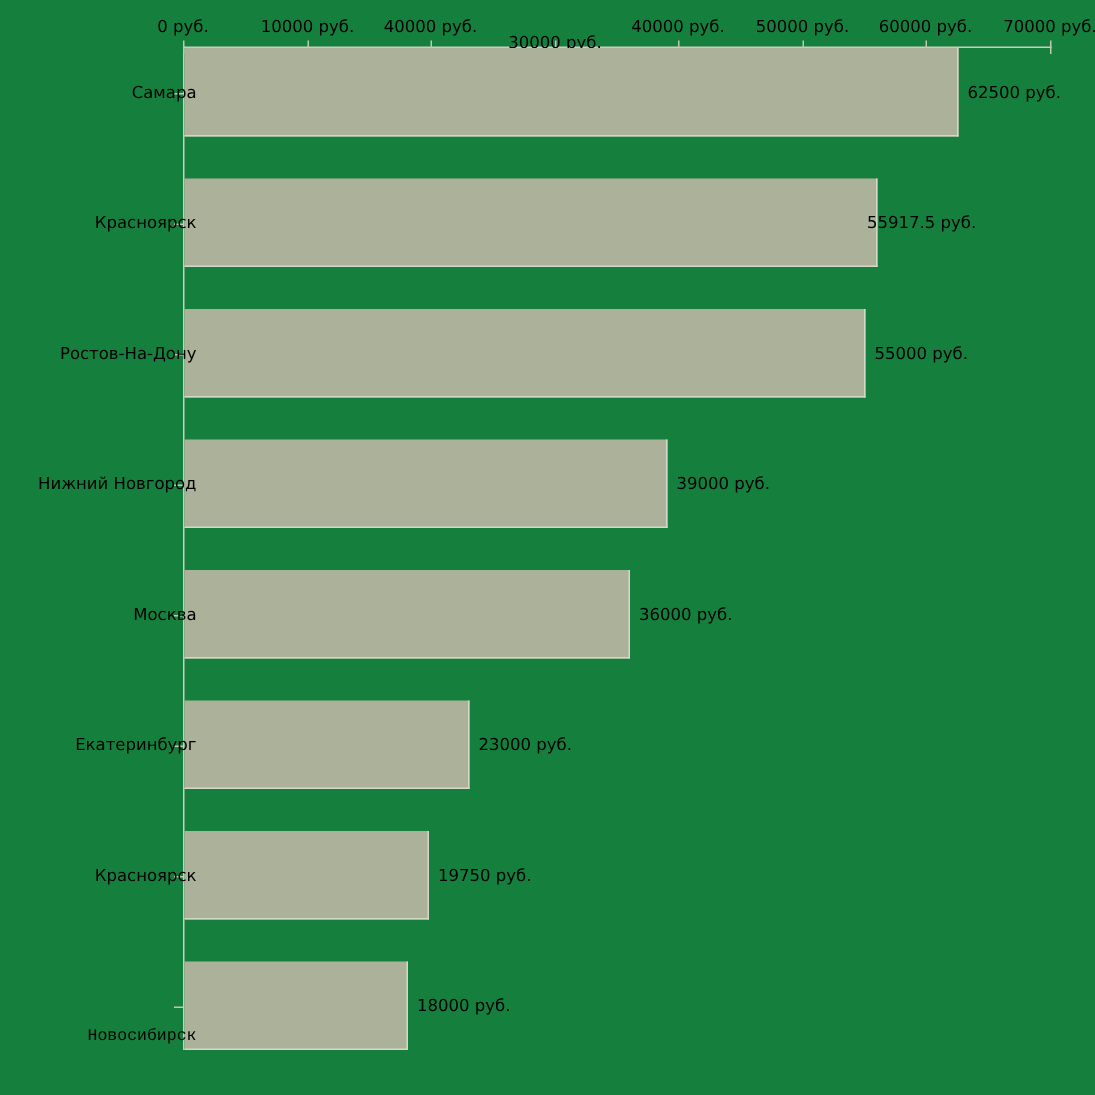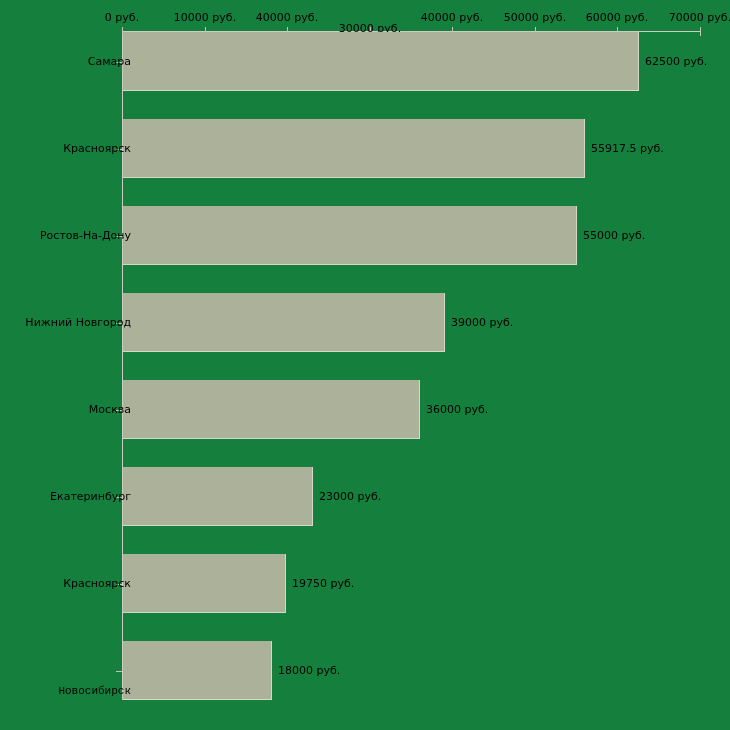--- a/index.html
+++ b/index.html
@@ -82,21 +82,21 @@
     <div class="x-tick-label" style="left: 617px; top: 11px; color: rgb(0, 0, 0);">60000 руб.</div>
     <div class="x-tick" style="left: 700px; top: 27px; height: 9px; background: rgb(194, 198, 178);"></div>
     <div class="x-tick-label" style="left: 700px; top: 11px; color: rgb(0, 0, 0);">70000 руб.</div>
     <div class="bar" style="left: 123px; top: 32px; width: 516px; height: 59px; background: rgb(172, 177, 153);"></div>
     <div class="y-tick" style="left: 116px; top: 62px; width: 6px; background: rgb(194, 198, 178);"></div>
     <div class="category-label" style="top: 55px; color: rgb(0, 0, 0);">Самара</div>
     <div class="value-label" style="left: 645px; top: 55px; color: rgb(0, 0, 0);">62500 руб.</div>
     <div class="bar" style="left: 123px; top: 119px; width: 462px; height: 59px; background: rgb(172, 177, 153);"></div>
     <div class="y-tick" style="left: 116px; top: 149px; width: 6px; background: rgb(194, 198, 178);"></div>
     <div class="category-label" style="top: 142px; color: rgb(0, 0, 0);">Красноярск</div>
-    <div class="value-label" style="left: 591px; top: 142px; color: rgb(0, 0, 0);">55917.5 руб.</div>
+    <div class="value-label" style="left: 578px; top: 142px; color: rgb(0, 0, 0);">55917.5 руб.</div>
     <div class="bar" style="left: 123px; top: 206px; width: 454px; height: 59px; background: rgb(172, 177, 153);"></div>
     <div class="y-tick" style="left: 116px; top: 236px; width: 6px; background: rgb(194, 198, 178);"></div>
     <div class="category-label" style="top: 229px; color: rgb(0, 0, 0);">Ростов-На-Дону</div>
     <div class="value-label" style="left: 583px; top: 229px; color: rgb(0, 0, 0);">55000 руб.</div>
     <div class="bar" style="left: 123px; top: 293px; width: 322px; height: 59px; background: rgb(172, 177, 153);"></div>
     <div class="y-tick" style="left: 116px; top: 323px; width: 6px; background: rgb(194, 198, 178);"></div>
     <div class="category-label" style="top: 316px; color: rgb(0, 0, 0);">Нижний Новгород</div>
     <div class="value-label" style="left: 451px; top: 316px; color: rgb(0, 0, 0); text-align: center;">39000 руб.</div>
     <div class="bar" style="left: 123px; top: 380px; width: 297px; height: 59px; background: rgb(172, 177, 153);"></div>
     <div class="y-tick" style="left: 116px; top: 410px; width: 6px; background: rgb(194, 198, 178);"></div>

